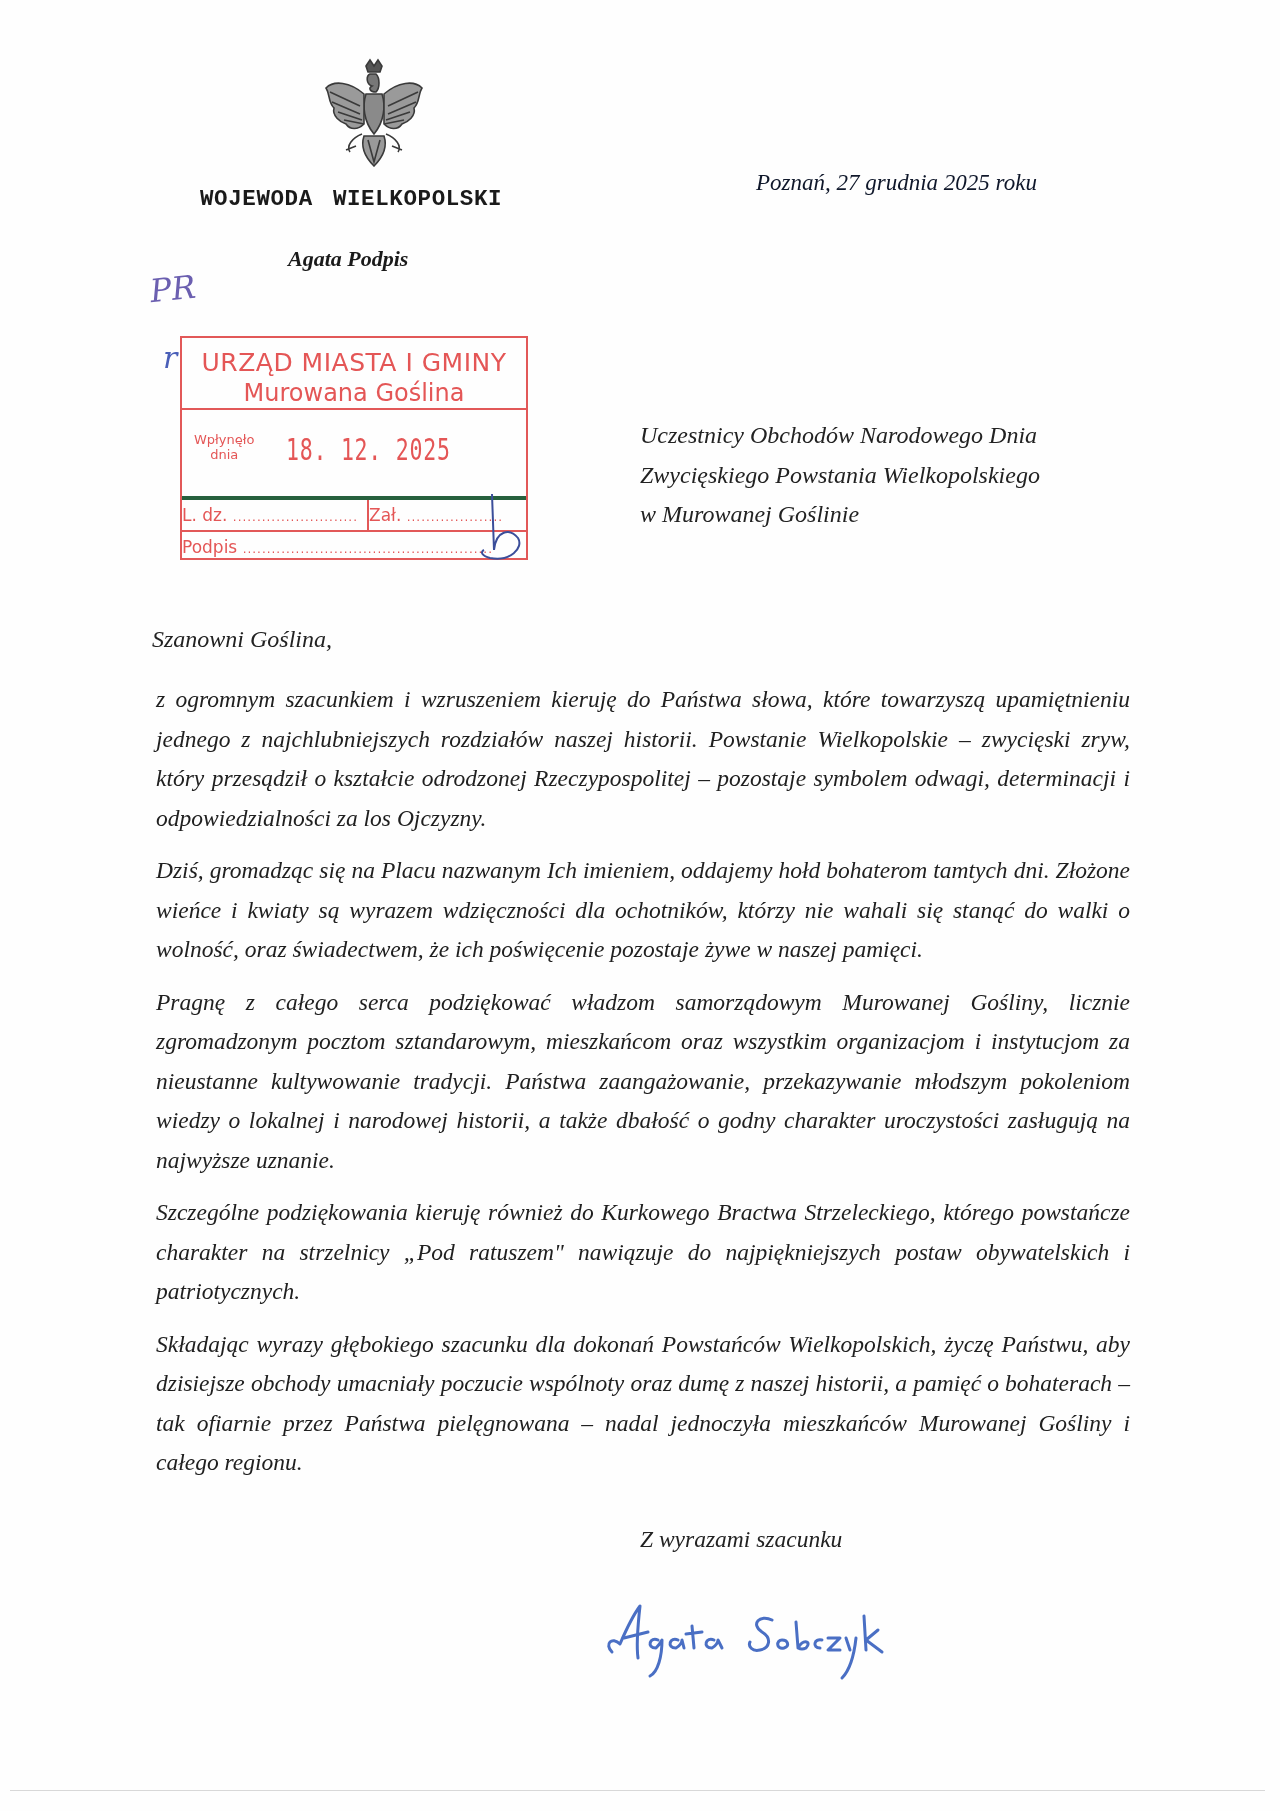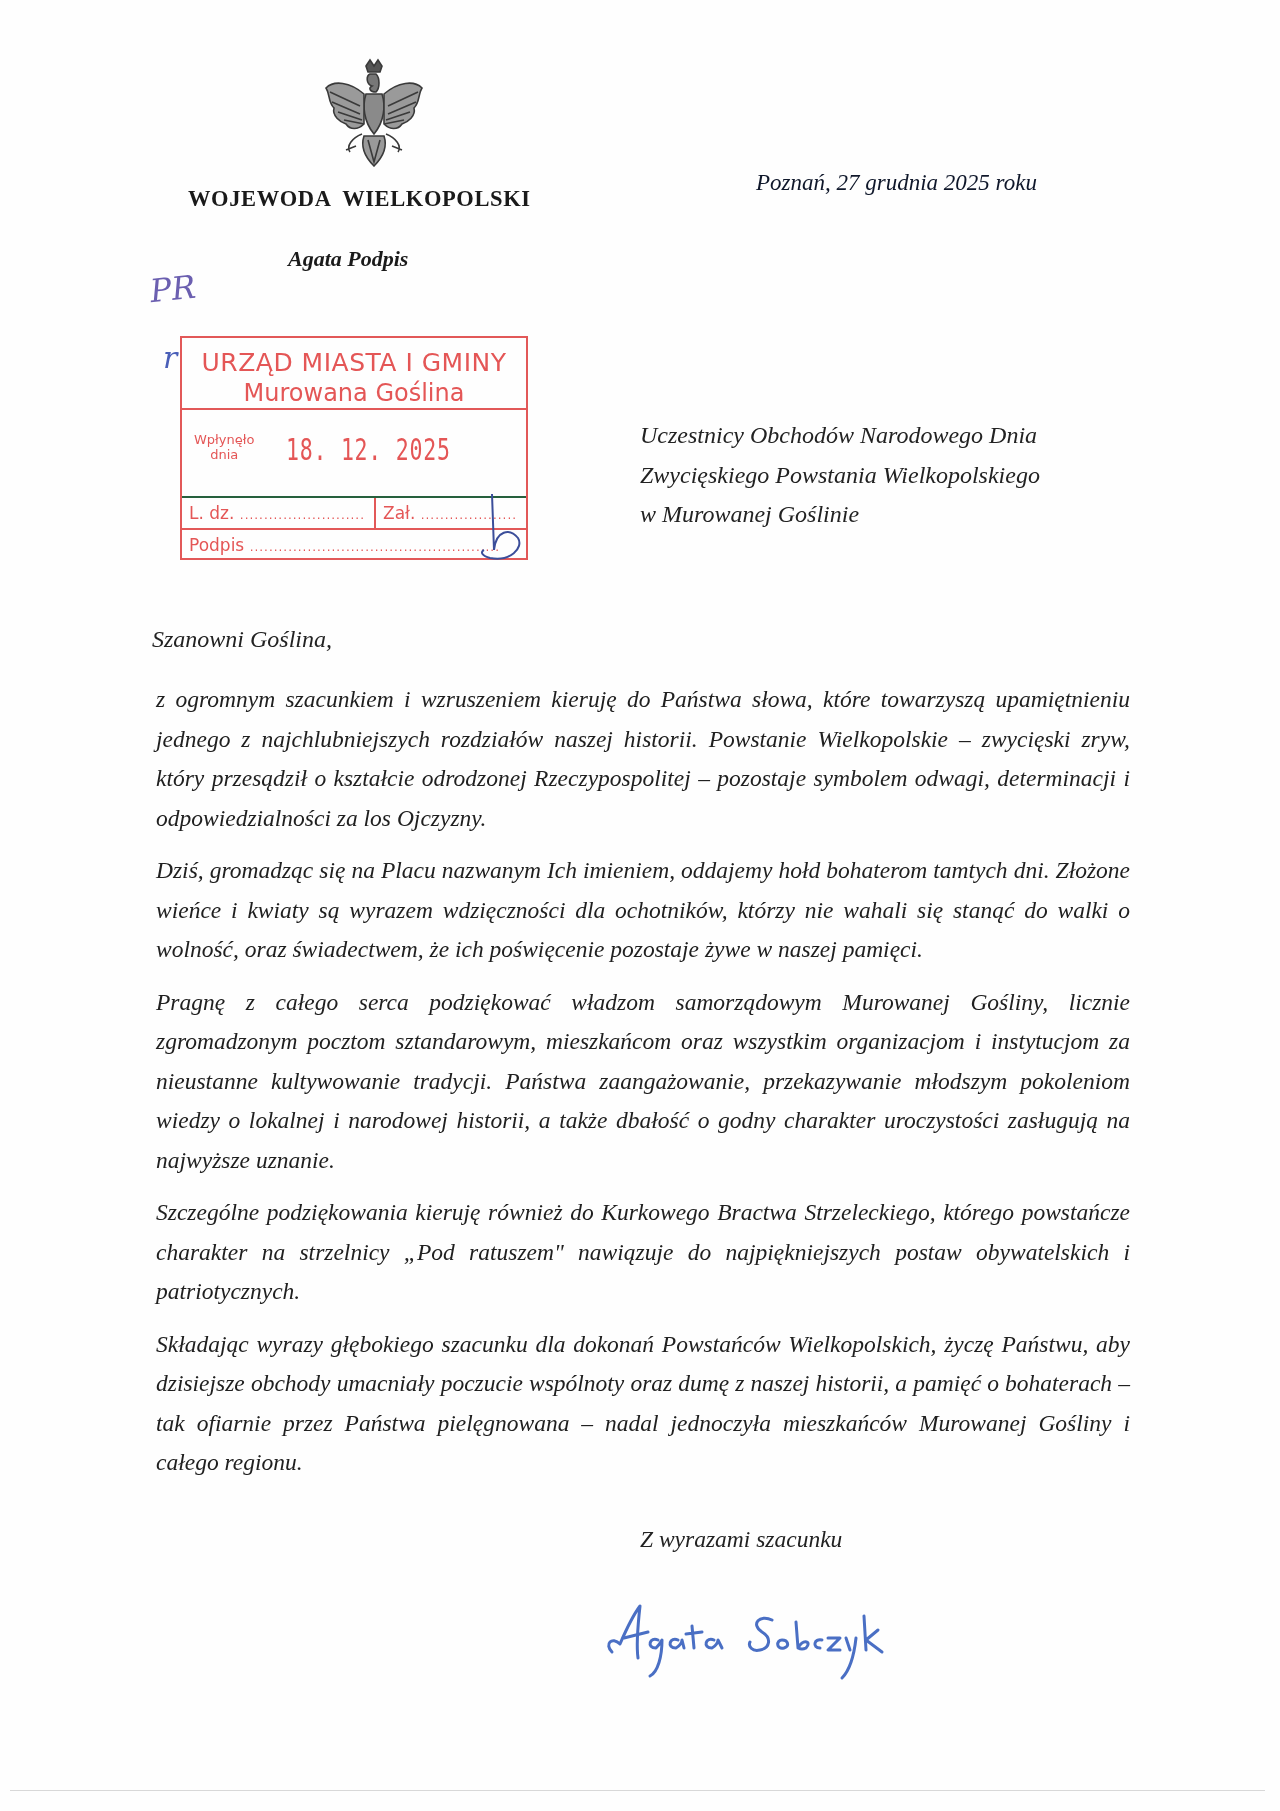--- a/index.html
+++ b/index.html
@@ -3,48 +3,48 @@
 <meta charset="utf-8">
 <style>
   html, body { margin: 0; padding: 0; background: #ffffff; }
   body { width: 1280px; height: 1811px; position: relative; overflow: hidden;
          font-family: "DejaVu Serif", "Liberation Serif", serif; color: #1f1f1f; }
   .page { position: absolute; left: 0; top: 0; width: 1280px; height: 1811px; background: #fefefe; }
 
   
   .emblem { position: absolute; left: 320px; top: 58px; width: 108px; height: 118px; }
 
-  .office-title { position: absolute; left: 188px; top: 186px; width: 360px; text-align: left;
-                  font-family: Liberation Serif, serif; font-weight: bold; font-size: 22.5px;
+  .office-title { position: absolute; left: 200px; top: 186px; width: 360px; text-align: left;
+                  font-family: Liberation Mono, monospace; font-weight: bold; font-size: 22.5px;
                   letter-spacing: 0.6px; color: #1a1a1a; word-spacing: 6px; }
   .official-name { position: absolute; left: 288px; top: 246px; font-family: "Liberation Serif", serif;
                    font-style: italic; font-weight: bold; font-size: 22px; color: #1a1a1a; }
 
   .place-date { position: absolute; left: 756px; top: 146px; font-family: "Liberation Serif", serif;
                 font-style: italic; font-size: 23px; color: #0f172a; margin-top: 24px; }
 
   
   .hand-mark { position: absolute; color: #4a5fb8; font-family: "DejaVu Serif", serif; font-style: italic; }
   .hand-pr { left: 150px; top: 270px; font-size: 32px; transform: rotate(-6deg); color: #6b5fb0; }
   .hand-r { left: 163px; top: 340px; font-size: 30px; }
 
   
   .stamp { position: absolute; left: 180px; top: 336px; width: 348px; height: 224px;
            border: 2px solid #e04a4a; color: #e24848;
            font-family: "DejaVu Sans", "Liberation Sans", sans-serif; box-sizing: border-box; opacity: 0.92; }
   .stamp-head { height: 70px; border-bottom: 2px solid #e04a4a; text-align: center; }
   .stamp-line1 { font-size: 25px; letter-spacing: 0.5px; padding-top: 10px; line-height: 30px; }
   .stamp-line2 { font-size: 24px; line-height: 30px; }
-  .stamp-date-row { height: 86px; border-bottom: 2px solid #14532d; position: relative; }
+  .stamp-date-row { height: 86px; border-bottom: 4px solid #14532d; position: relative; }
   .stamp-recv { position: absolute; left: 12px; top: 22px; font-size: 13px; line-height: 15px; text-align: center; }
   .stamp-date { position: absolute; left: 104px; top: 22px; font-family: "DejaVu Sans Mono", monospace;
                 font-size: 30px; letter-spacing: 1px; transform: scaleX(0.72); transform-origin: left; }
   .stamp-row { height: 30px; border-bottom: 2px solid #e04a4a; display: flex; font-size: 17px; line-height: 30px; }
   .stamp-row:last-child { border-bottom: none; }
-  .stamp-cell { padding-left: 7px; white-space: nowrap; overflow: hidden; }
+  .stamp-cell { padding-left: 0; white-space: nowrap; overflow: hidden; }
   .stamp-cell.left { width: 185px; border-right: 2px solid #e04a4a; }
   .stamp-cell.right { flex: 1; }
   .stamp-cell.full { flex: 1; }
   .dots { letter-spacing: 1px; font-size: 12px; }
   .stamp-initial { position: absolute; left: 470px; top: 490px; width: 60px; height: 80px; }
 
   
   .addressee { position: absolute; left: 640px; top: 416px; font-family: "Liberation Serif", serif;
                font-style: italic; font-size: 24px; line-height: 39.5px; color: #222; }
   .addressee div { white-space: nowrap; }

